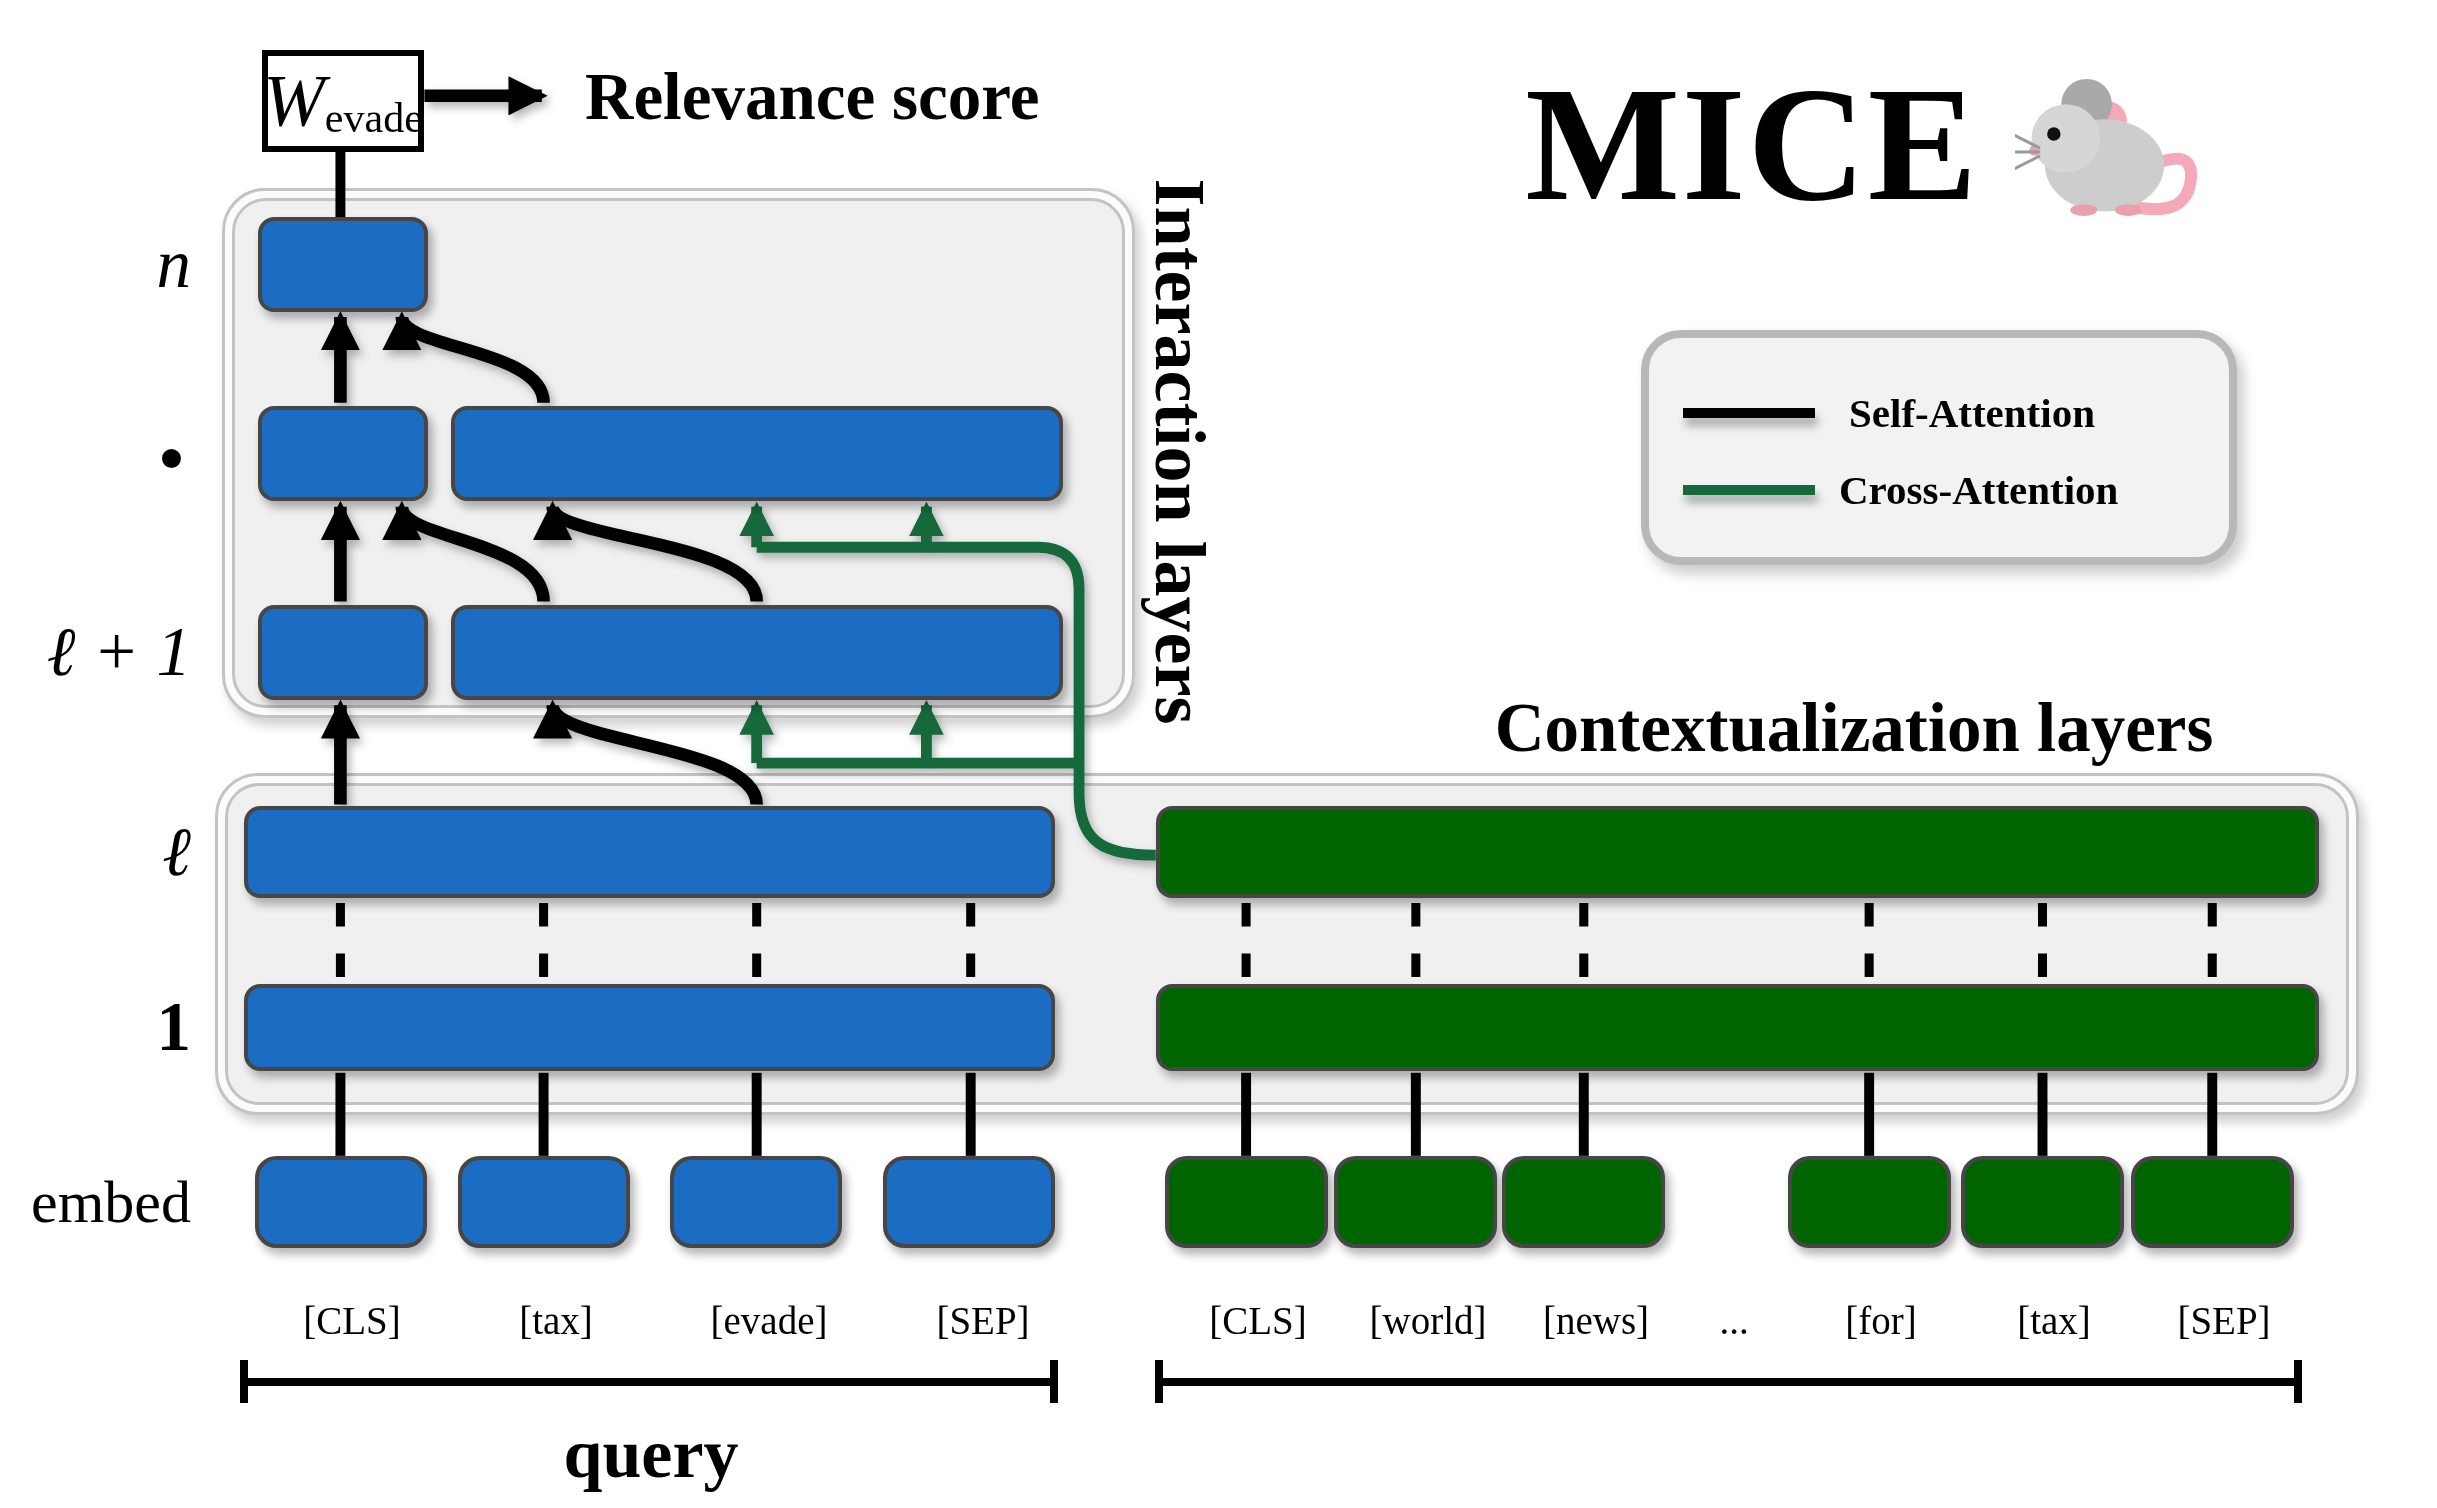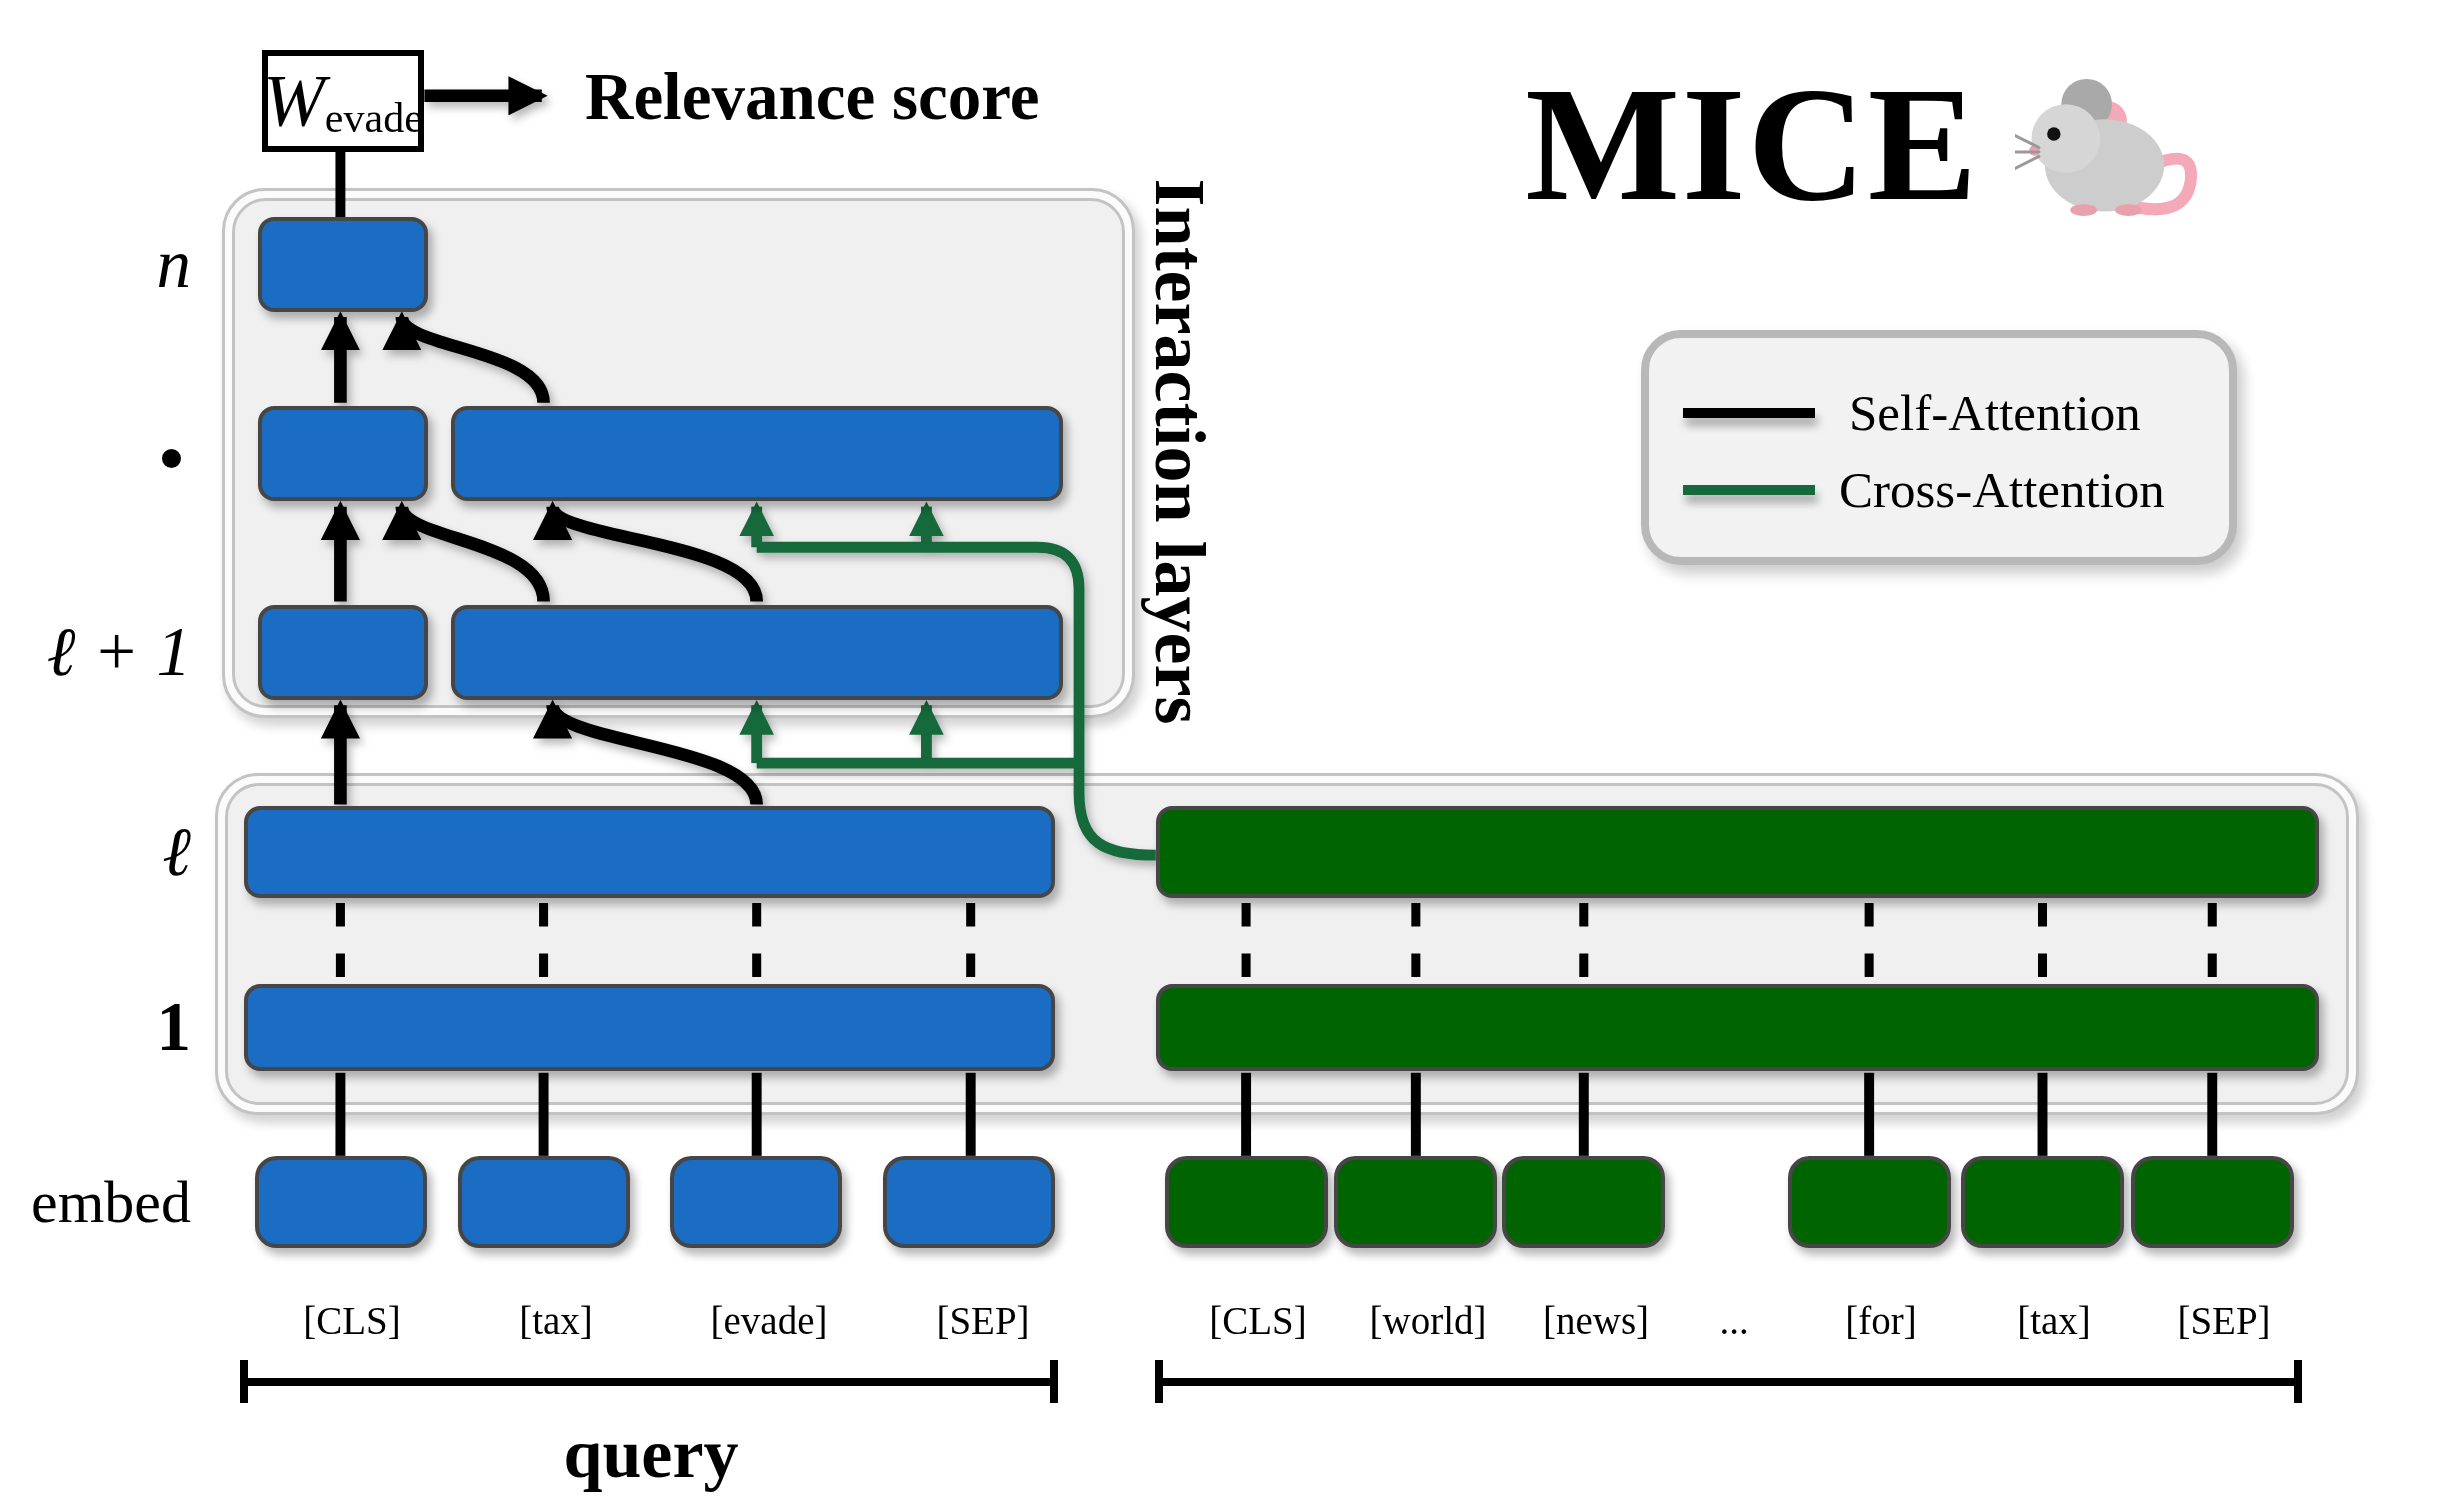--- a/index.html
+++ b/index.html
@@ -39,21 +39,21 @@
   .wpool .sub{font-size:42px;line-height:1;align-self:flex-end;margin-bottom:7.2px;}
   .relevance{position:absolute;left:585px;top:96px;transform:translateY(-50%);
              font-weight:bold;font-size:67px;white-space:nowrap;z-index:3;}
   .mice-title{position:absolute;left:1752px;top:144px;transform:translate(-50%,-50%);
               font-weight:bold;font-size:164px;letter-spacing:1.8px;z-index:3;}
   .mouse-wrap{position:absolute;left:2015px;top:61px;width:191px;height:164px;z-index:3;}
   .legend{position:absolute;left:1641px;top:330px;width:596px;height:235px;
           border:8.1px solid var(--legend_border);border-radius:40px;background:var(--legend_fill);
           box-shadow:6.3px 8.1px 12.6px rgba(0,0,0,.2);z-index:3;box-sizing:border-box;}
   .legend-line{position:absolute;width:132px;height:10px;box-shadow:2.7px 8.1px 8.1px rgba(0,0,0,.3);}
-  .legend-label{position:absolute;transform:translateY(-50%);font-weight:normal;font-size:51px;white-space:nowrap;}
+  .legend-label{position:absolute;transform:translateY(-50%);font-weight:bold;font-size:41px;white-space:nowrap;}
   .interaction-title{position:absolute;left:837px;top:411px;width:686px;height:81px;
           transform:rotate(90deg);text-align:center;font-weight:bold;font-size:72px;z-index:3;white-space:nowrap;}
   .context-title{position:absolute;left:1854px;top:728px;transform:translate(-50%,-50%);
           font-weight:bold;font-size:69px;white-space:nowrap;z-index:3;}
 </style>
 </head>
 <body>
 
 <div class="canvas">
 
@@ -153,20 +153,21 @@
   </div>
 
   <div class="legend">
     <div class="legend-line" style="left:34px;top:70px;background:var(--self_attention);"></div>
     <div class="legend-label" style="left:200px;top:75px;">Self-Attention</div>
     <div class="legend-line" style="left:34px;top:147px;background:var(--cross_attention);"></div>
     <div class="legend-label" style="left:190px;top:152px;">Cross-Attention</div>
   </div>
 
   <div class="interaction-title">Interaction layers</div>
+  <div class="context-title">Contextualization layers</div>
 
   <div class="layer-label" style="top:264px;">n</div>
   <div class="layer-label dot" style="top:457px;">·</div>
   <div class="layer-label" style="top:652px;">ℓ + 1</div>
   <div class="layer-label" style="top:852px;">ℓ</div>
   <div class="layer-label upright" style="top:1027px;font-weight:600;">1</div>
   <div class="layer-label small" style="top:1202px;">embed</div>
 
   <div class="box q" style="left:258px;top:217px;width:170px;height:95px;"></div>
   <div class="box q" style="left:258px;top:406px;width:170px;height:95px;"></div>

